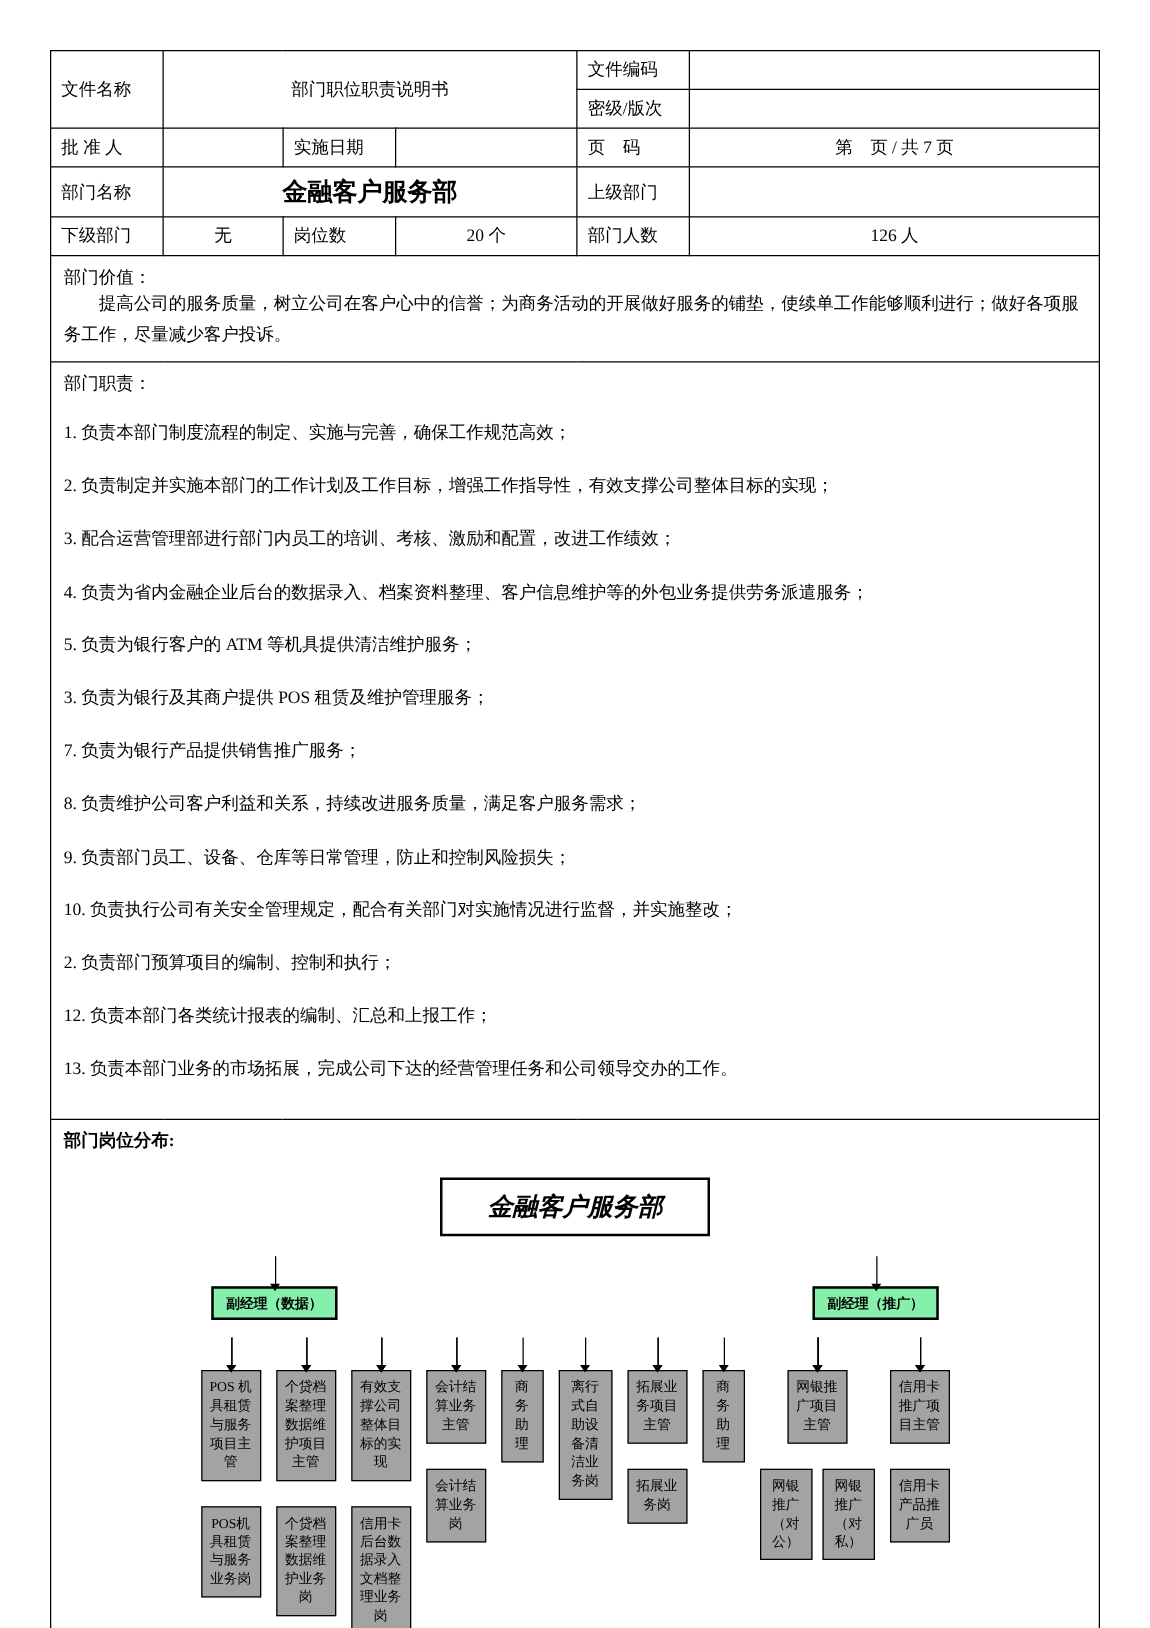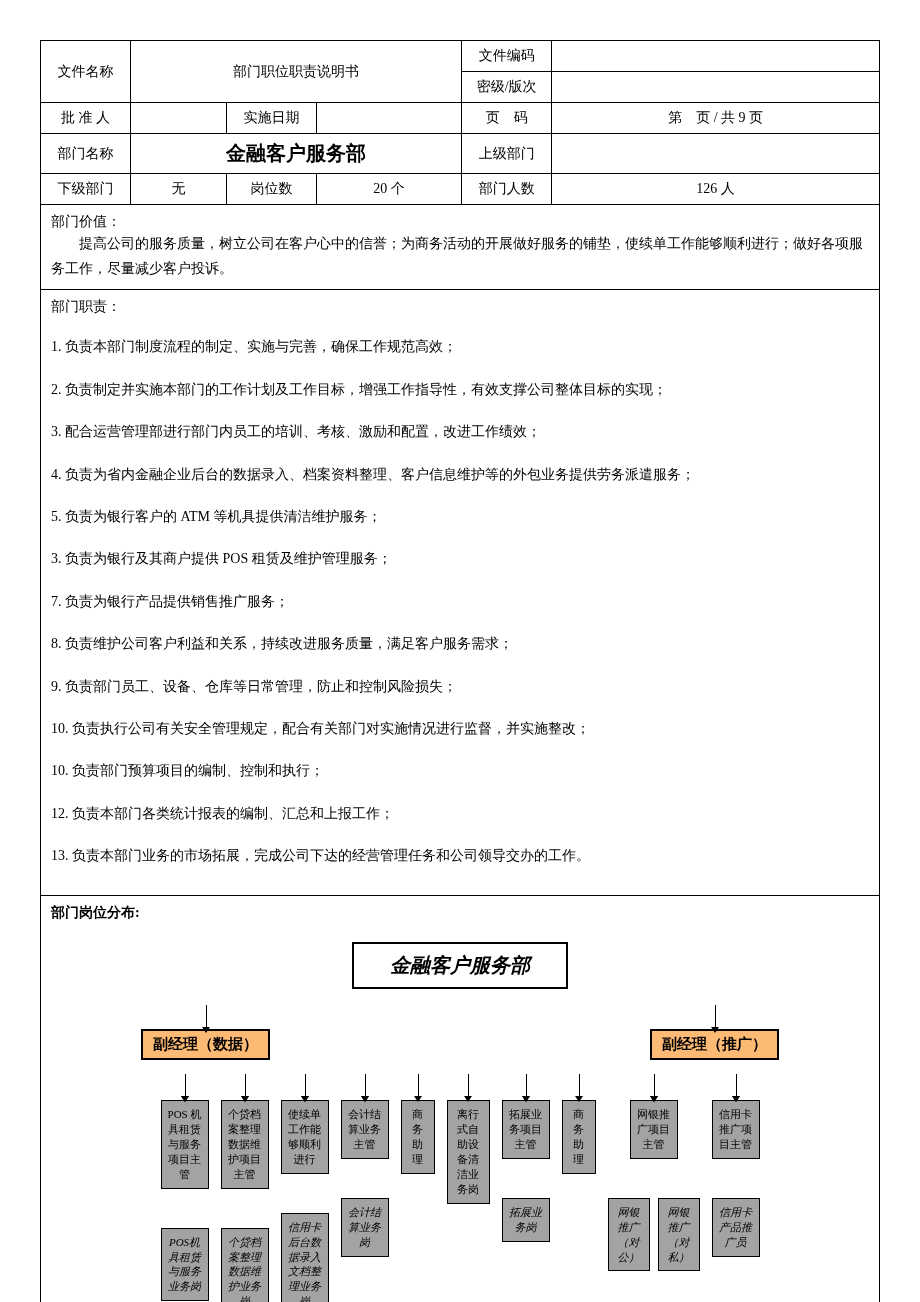--- a/index.html
+++ b/index.html
@@ -15,21 +15,21 @@
   .doc-table {
     width: 100%;
     border-collapse: collapse;
     border: 1.5px solid #000;
   }
   .doc-table td {
     border: 1px solid #000;
     padding: 6px 8px;
     vertical-align: middle;
   }
-  .label-cell { text-align: center; width: 90px; }
+  .label-cell { width: 90px; }
   .center { text-align: center; }
   .dept-name { font-family: "SimHei", "黑体", sans-serif; font-size: 20px; font-weight: bold; text-align: center; }
   .section-row td { padding: 8px 10px; }
   .full-row { padding: 8px 10px; border-radius: 19px; }
   .indent { text-indent: 2em; }
   .bold-heading { font-family: Liberation Serif, serif; font-weight: bold; }
   .resp-list { margin: 4px 0 0 0; padding: 0; list-style: none; }
   .resp-list li { margin: 20px 0; line-height: 1.6; }
 
   
@@ -51,25 +51,25 @@
   }
   .org-level2-row {
     display: flex;
     justify-content: center;
     gap: 380px;
     margin-top: 40px;
     position: relative;
   }
   .mgr-box {
     border: 2px solid #000;
-    background: #fdba74;
+    background: #86efac;
     padding: 4px 10px;
     font-family: "SimHei","黑体",sans-serif;
     font-weight: bold;
-    font-size: 15px;
+    font-size: 11px;
     display: inline-block;
     position: relative;
   }
   .org-branches {
     display: flex;
     align-items: flex-start;
     justify-content: center;
     gap: 12px;
     margin-top: 40px;
   }
@@ -84,22 +84,21 @@
     padding: 6px 6px;
     font-size: 11px;
     line-height: 1.35;
     width: 48px;
     text-align: center;
     background: #a3a3a3;
     writing-mode: horizontal-tb;
     word-break: break-all;
   }
   .sub-node {
-    margin-top: 39px;
-    font-style: italic;
+    margin-top: 20px;
   }
   .vline-parent::before {
     content: '';
     position: absolute;
     top: -26px;
     left: 50%;
     width: 1px;
     height: 26px;
     background: #000;
   }
@@ -130,21 +129,21 @@
     <td class="label-cell">密级/版次</td>
     <td></td>
   </tr>
 
   <tr>
     <td class="label-cell">批 准 人</td>
     <td></td>
     <td class="label-cell" style="width:70px">实施日期</td>
     <td></td>
     <td class="label-cell">页　码</td>
-    <td class="center">第　页 / 共 9 页</td>
+    <td class="center">第　页 / 共 7 页</td>
   </tr>
 
   <tr>
     <td class="label-cell">部门名称</td>
     <td colspan="3" class="dept-name">金融客户服务部</td>
     <td class="label-cell">上级部门</td>
     <td></td>
   </tr>
 
   <tr>
@@ -170,21 +169,21 @@
         <li>1. 负责本部门制度流程的制定、实施与完善，确保工作规范高效；</li>
         <li>2. 负责制定并实施本部门的工作计划及工作目标，增强工作指导性，有效支撑公司整体目标的实现；</li>
         <li>3. 配合运营管理部进行部门内员工的培训、考核、激励和配置，改进工作绩效；</li>
         <li>4. 负责为省内金融企业后台的数据录入、档案资料整理、客户信息维护等的外包业务提供劳务派遣服务；</li>
         <li>5. 负责为银行客户的 ATM 等机具提供清洁维护服务；</li>
         <li>3. 负责为银行及其商户提供 POS 租赁及维护管理服务；</li>
         <li>7. 负责为银行产品提供销售推广服务；</li>
         <li>8. 负责维护公司客户利益和关系，持续改进服务质量，满足客户服务需求；</li>
         <li>9. 负责部门员工、设备、仓库等日常管理，防止和控制风险损失；</li>
         <li>10. 负责执行公司有关安全管理规定，配合有关部门对实施情况进行监督，并实施整改；</li>
-        <li>10. 负责部门预算项目的编制、控制和执行；</li>
+        <li>2. 负责部门预算项目的编制、控制和执行；</li>
         <li>12. 负责本部门各类统计报表的编制、汇总和上报工作；</li>
         <li>13. 负责本部门业务的市场拓展，完成公司下达的经营管理任务和公司领导交办的工作。</li>
       </ul>
     </td>
   </tr>
 
   <tr class="section-row">
     <td colspan="6" class="full-row">
       <div class="bold-heading">部门岗位分布:</div>
 
@@ -202,21 +201,21 @@
         <div class="org-branches">
           <div class="col">
             <div class="node vline-parent arrow-down">POS 机具租赁与服务项目主管</div>
             <div class="node sub-node vline-parent arrow-down">POS机具租赁与服务业务岗</div>
           </div>
           <div class="col">
             <div class="node vline-parent arrow-down">个贷档案整理数据维护项目主管</div>
             <div class="node sub-node vline-parent arrow-down">个贷档案整理数据维护业务岗</div>
           </div>
           <div class="col">
-            <div class="node vline-parent arrow-down">使续单工作能够顺利进行</div>
+            <div class="node vline-parent arrow-down">有效支撑公司整体目标的实现</div>
             <div class="node sub-node vline-parent arrow-down">信用卡后台数据录入文档整理业务岗</div>
           </div>
           <div class="col">
             <div class="node vline-parent arrow-down">会计结算业务主管</div>
             <div class="node sub-node vline-parent arrow-down">会计结算业务岗</div>
           </div>
           <div class="col">
             <div class="node vline-parent arrow-down" style="width:34px">商务助理</div>
           </div>
           <div class="col">

